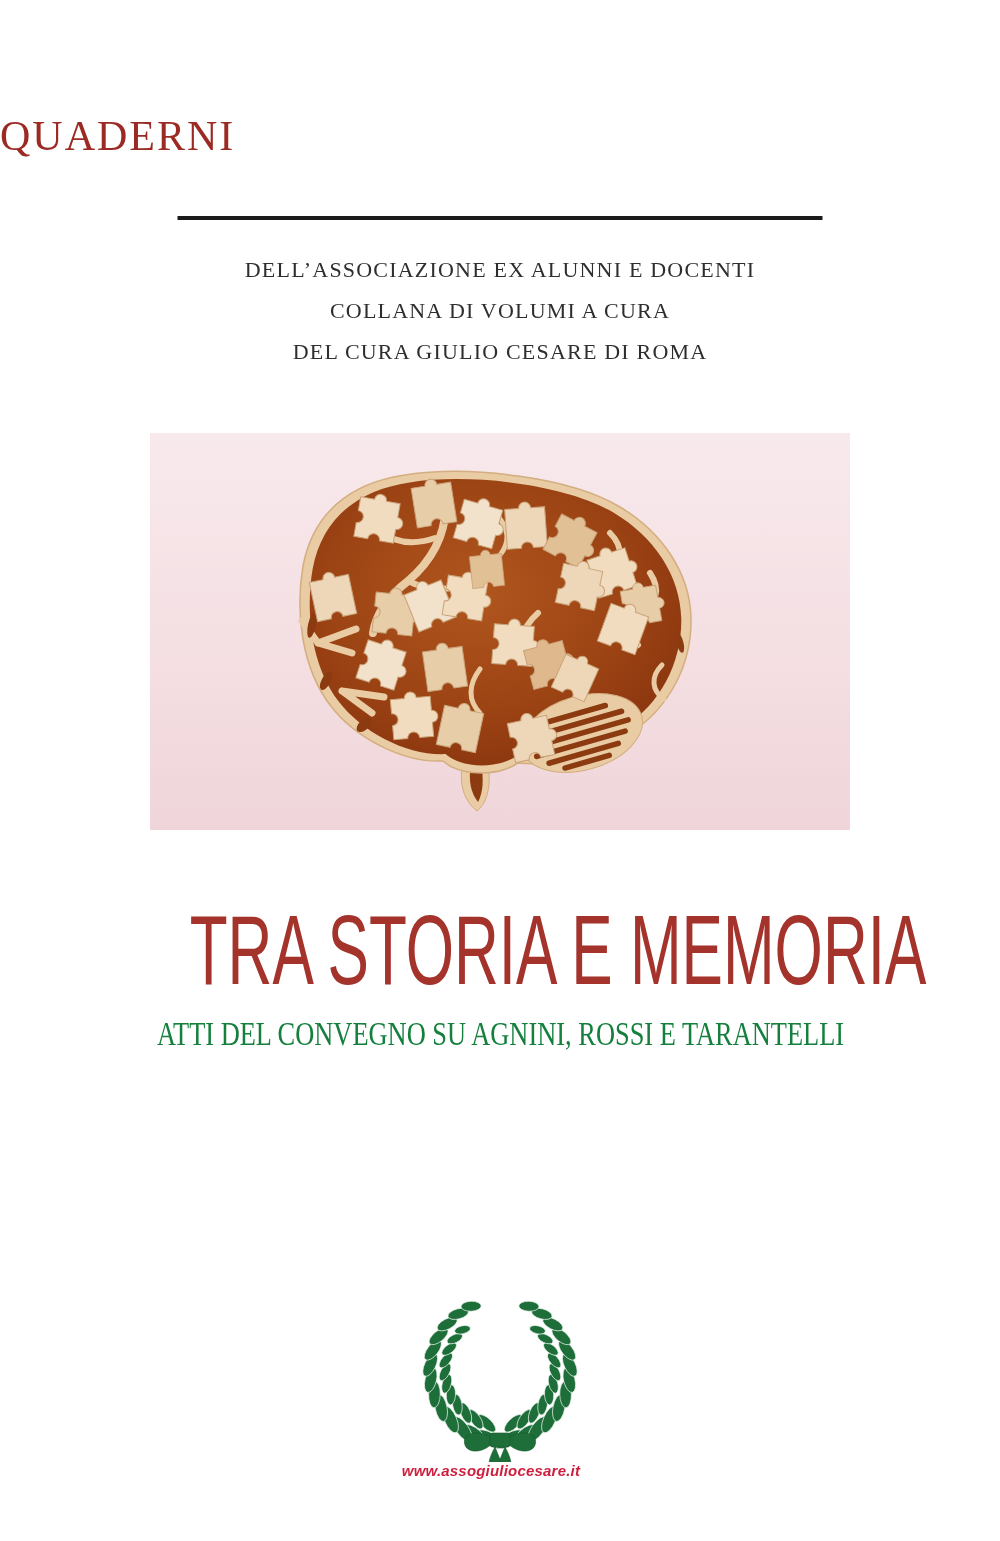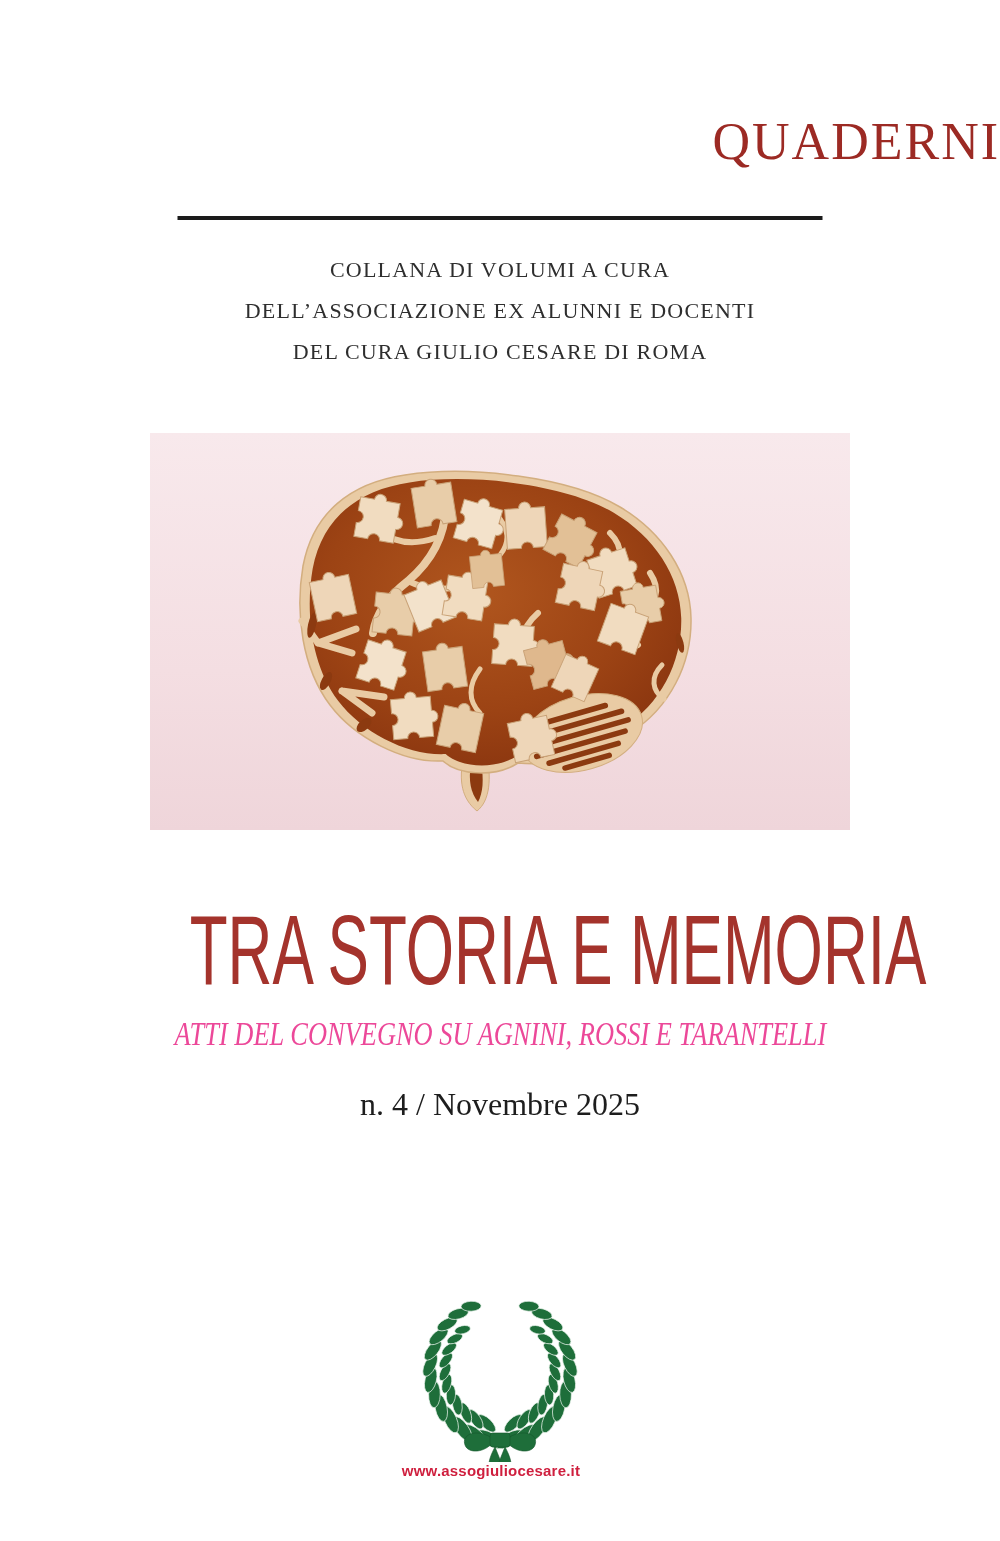--- a/index.html
+++ b/index.html
@@ -6,22 +6,22 @@
   .page{
     position:relative;
     width:1000px;height:1541px;
     margin:0 auto;
     background:#ffffff;
     font-family:"Liberation Serif", serif;
     overflow:hidden;
   }
   .series-title{
     position:absolute;top:112px;left:0;right:0;
-    text-align:right;
-    font-size:52px;font-weight:normal;
+    text-align:left;
+    font-size:42px;font-weight:normal;
     letter-spacing:2px;
     color:#9c2a24;
     margin:0;
   }
   .rule{
     position:absolute;top:216px;left:50%;
     transform:translateX(-50%);
     width:645px;height:4px;background:#1b1b1b;
   }
   .series-sub{
@@ -47,23 +47,22 @@
   }
   .cover-title .squeeze{
     display:inline-block;
     transform:scale(0.66,1.04);
     transform-origin:center;
   }
   .cover-subtitle{
     position:absolute;top:1014px;left:0;right:0;
     text-align:center;
     font-size:33px;line-height:40px;
-    color:#ec4899;
+    color:#15803d;
     white-space:nowrap;
-    font-style:italic;
   }
   .cover-subtitle .squeeze{
     display:inline-block;
     transform:scale(0.8,1);
     transform-origin:center;
   }
   .issue-line{
     position:absolute;top:1086px;left:0;right:0;
     text-align:center;
     font-size:32px;color:#1d1d1d;
@@ -83,34 +82,35 @@
     color:#c42742;
   }
   .logo-site{
     position:absolute;top:1462px;left:0;right:18px;
     text-align:center;
     font-family:"Liberation Sans", sans-serif;
     font-weight:bold;
     font-size:15px;
     letter-spacing:0.2px;
     color:#cf1f3e;
+    font-style:italic;
   }
 </style>
 </head>
 <body>
 
 <div class="page">
 
   <h1 class="series-title">QUADERNI</h1>
 
   <div class="rule"></div>
 
   <div class="series-sub">
+    <div>DELL’ASSOCIAZIONE EX ALUNNI E DOCENTI</div>
     <div>COLLANA DI VOLUMI A CURA</div>
-    <div>DELL’ASSOCIAZIONE EX ALUNNI E DOCENTI</div>
     <div>DEL CURA GIULIO CESARE DI ROMA</div>
   </div>
 
   <div class="photo">
     <svg viewBox="0 0 700 397" xmlns="http://www.w3.org/2000/svg">
       <defs>
         <linearGradient id="pinkbg" x1="0" y1="0" x2="0" y2="1">
           <stop offset="0" stop-color="#f8e9ec"></stop>
           <stop offset="0.6" stop-color="#f4dee2"></stop>
           <stop offset="1" stop-color="#efd5da"></stop>
@@ -206,21 +206,20 @@
         <use href="#pz2" transform="translate(310,296) rotate(12)" fill="#e8cda9"></use>
         <use href="#pz" transform="translate(381,306) rotate(-12)" fill="#eed6b8"></use>
       </g>
     </svg>
   </div>
 
   <h2 class="cover-title"><span class="squeeze">TRA STORIA E MEMORIA</span></h2>
 
   <div class="cover-subtitle"><span class="squeeze">ATTI DEL CONVEGNO SU AGNINI, ROSSI E TARANTELLI</span></div>
 
-  <div class="issue-line">n. 4 / Novembre 2025</div>
 
   <div class="logo">
     <svg viewBox="0 0 210 172" xmlns="http://www.w3.org/2000/svg">
       <g id="wreath-leaves">
           <ellipse cx="95.25788293279543" cy="149.31876481190994" rx="15.5" ry="6.4" fill="#1e6e3a" stroke="#eaf3ec" stroke-width="0.7" transform="rotate(210 95.25788293279543 149.31876481190994)"></ellipse>
           <ellipse cx="80.7145043898721" cy="145.65222542283283" rx="15.05" ry="6.28" fill="#1e6e3a" stroke="#eaf3ec" stroke-width="0.7" transform="rotate(222.3 80.7145043898721 145.65222542283283)"></ellipse>
           <ellipse cx="67.28604504951957" cy="138.9716677905003" rx="14.6" ry="6.16" fill="#1e6e3a" stroke="#eaf3ec" stroke-width="0.7" transform="rotate(234.6 67.28604504951957 138.9716677905003)"></ellipse>
           <ellipse cx="55.58899005249233" cy="129.58378864071702" rx="14.15" ry="6.04" fill="#1e6e3a" stroke="#eaf3ec" stroke-width="0.7" transform="rotate(246.9 55.58899005249233 129.58378864071702)"></ellipse>
           <ellipse cx="46.160337755302116" cy="117.91957471979183" rx="13.7" ry="5.92" fill="#1e6e3a" stroke="#eaf3ec" stroke-width="0.7" transform="rotate(259.2 46.160337755302116 117.91957471979183)"></ellipse>
           <ellipse cx="39.43294675261217" cy="104.51451668816273" rx="13.25" ry="5.800000000000001" fill="#1e6e3a" stroke="#eaf3ec" stroke-width="0.7" transform="rotate(271.5 39.43294675261217 104.51451668816273)"></ellipse>

